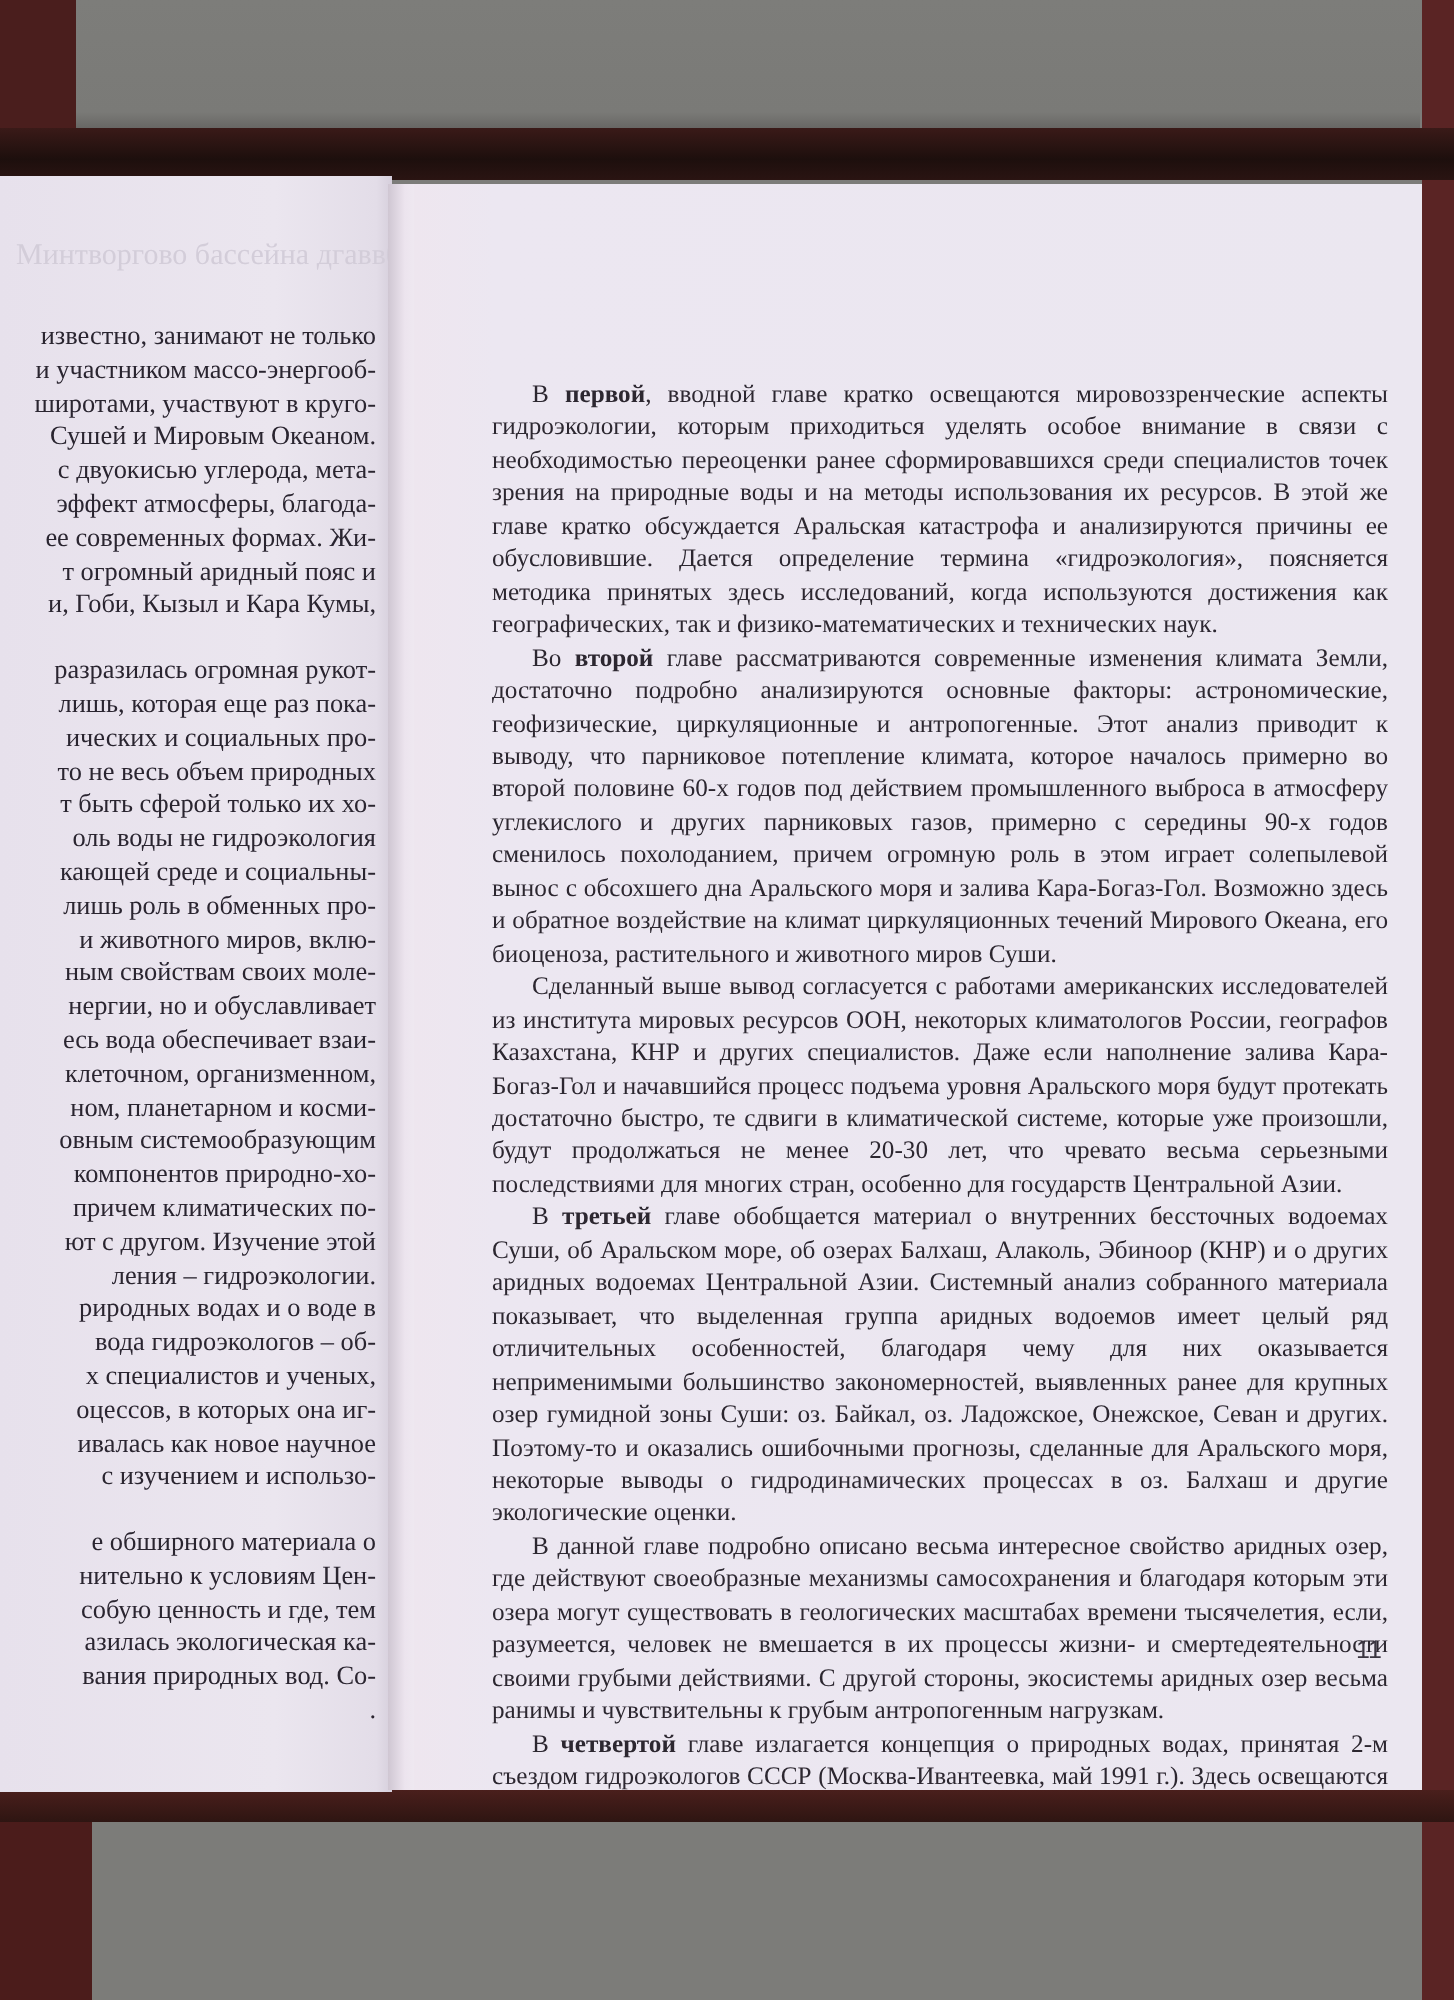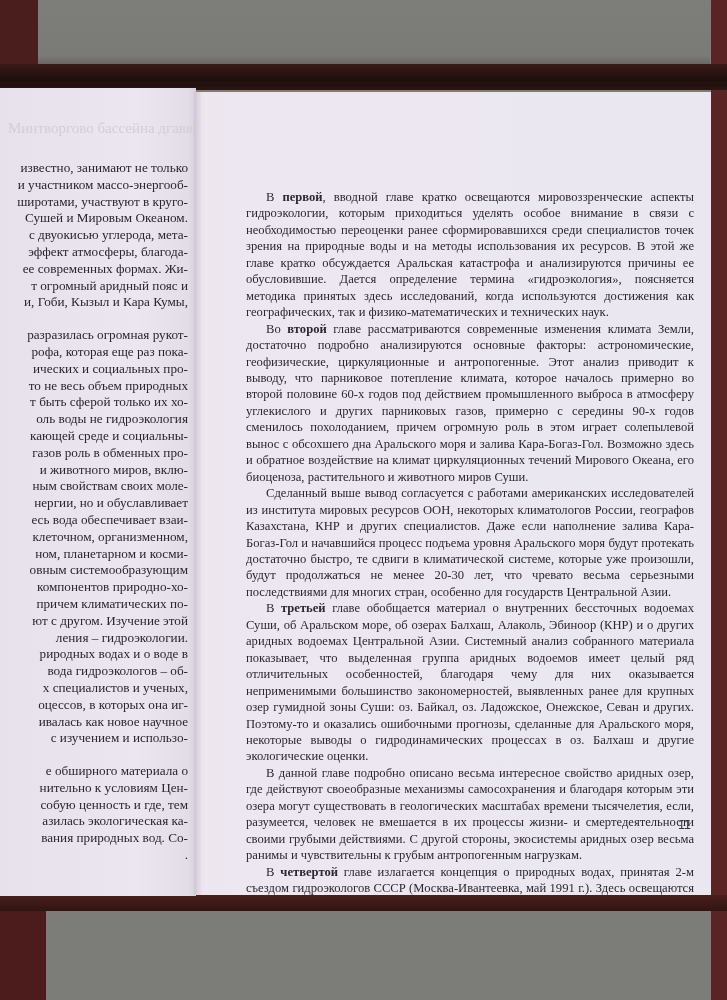--- a/index.html
+++ b/index.html
@@ -76,27 +76,27 @@
       <div class="ln">и участником массо-энергооб-</div>
       <div class="ln">широтами, участвуют в круго-</div>
       <div class="ln">Сушей и Мировым Океаном.</div>
       <div class="ln">с двуокисью углерода, мета-</div>
       <div class="ln">эффект атмосферы, благода-</div>
       <div class="ln">ее современных формах. Жи-</div>
       <div class="ln">т огромный аридный пояс и</div>
       <div class="ln">и, Гоби, Кызыл и Кара Кумы,</div>
       <div class="gap"></div>
       <div class="ln">разразилась огромная рукот-</div>
-      <div class="ln">рофа, которая еще раз пока-</div>
+      <div class="ln">лишь, которая еще раз пока-</div>
       <div class="ln">ических и социальных про-</div>
       <div class="ln">то не весь объем природных</div>
       <div class="ln">т быть сферой только их хо-</div>
       <div class="ln">оль воды не гидроэкология</div>
       <div class="ln">кающей среде и социальны-</div>
-      <div class="ln">газов роль в обменных про-</div>
+      <div class="ln">лишь роль в обменных про-</div>
       <div class="ln">и животного миров, вклю-</div>
       <div class="ln">ным свойствам своих моле-</div>
       <div class="ln">нергии, но и обуславливает</div>
       <div class="ln">есь вода обеспечивает взаи-</div>
       <div class="ln">клеточном, организменном,</div>
       <div class="ln">ном, планетарном и косми-</div>
       <div class="ln">овным системообразующим</div>
       <div class="ln">компонентов природно-хо-</div>
       <div class="ln">причем климатических по-</div>
       <div class="ln">ют с другом. Изучение этой</div>

